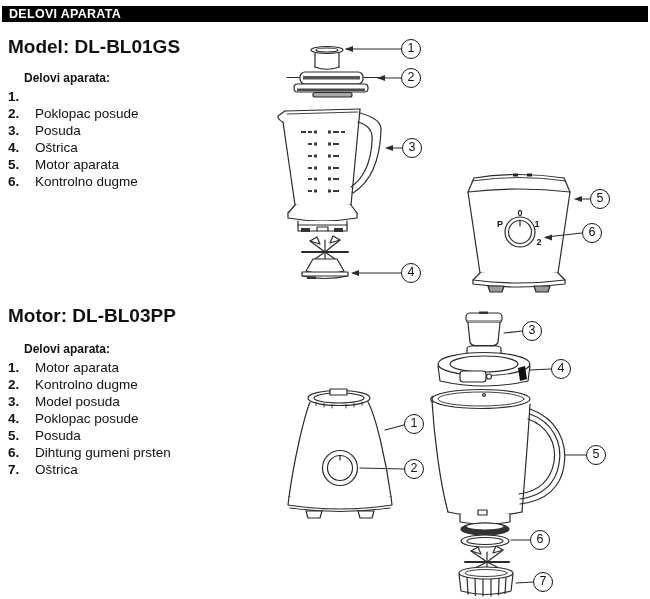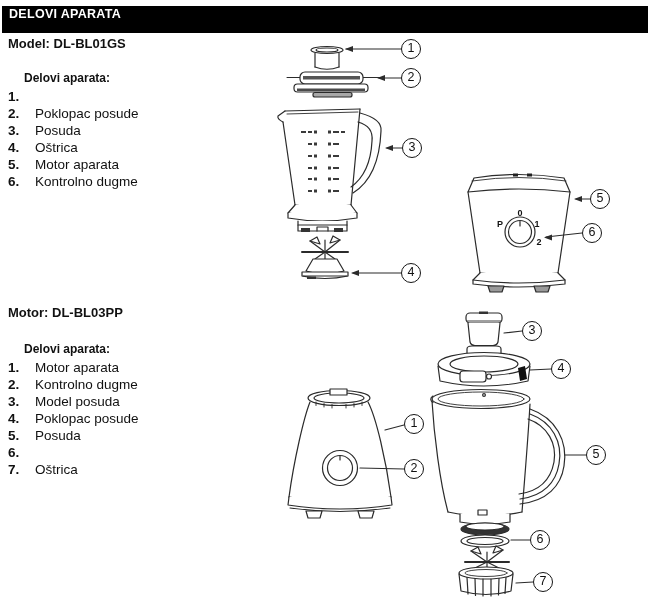--- a/index.html
+++ b/index.html
@@ -4,25 +4,25 @@
 <style>
   html,body{margin:0;padding:0;}
   body{
     width:650px;height:599px;position:relative;overflow:hidden;
     background:#ffffff;
     font-family:"Liberation Sans","DejaVu Sans",sans-serif;
     color:#111;
   }
   .abs{position:absolute;}
   .header-bar{
-    left:2px;top:6px;width:646px;height:27px;background:#000;
+    left:2px;top:6px;width:646px;height:16px;background:#000;
     color:#fff;font-size:12.5px;font-weight:bold;line-height:17px;
     padding-left:7px;box-sizing:border-box;letter-spacing:.3px;
   }
-  .model-title{left:8px;font-size:13px;font-weight:bold;white-space:nowrap;}
+  .model-title{left:8px;font-size:19px;font-weight:bold;white-space:nowrap;}
   .parts-heading{left:24px;font-size:12px;font-weight:bold;white-space:nowrap;}
   .parts-list{left:8px;}
   .part-row{display:flex;height:17px;font-size:13.5px;line-height:17px;white-space:nowrap;}
   .pnum{width:27px;font-weight:bold;}
   .plabel{font-weight:normal;}
   .diagram{position:absolute;}
   .diagram svg{position:absolute;left:0;top:0;}
   .callout{
     position:absolute;width:20px;height:20px;border:1.5px solid #161616;
     border-radius:50%;background:#fff;box-sizing:border-box;
@@ -88,20 +88,21 @@
     <div class="part-row">
         <span class="pnum">4.</span>
         <span class="plabel">Poklopac posude</span>
       </div>
     <div class="part-row">
         <span class="pnum">5.</span>
         <span class="plabel">Posuda</span>
       </div>
     <div class="part-row">
         <span class="pnum">6.</span>
+        <span class="plabel">Dihtung gumeni prsten</span>
       </div>
     <div class="part-row">
         <span class="pnum">7.</span>
         <span class="plabel">Oštrica</span>
       </div>
   </div>
 
   <div class="diagram" style="left:265px;top:35px;width:175px;height:255px;">
     <svg width="175" height="255" viewBox="0 0 175 255">
       <g stroke="#2b2b2b" stroke-width="1.2" fill="none" stroke-linecap="round" stroke-linejoin="round">

